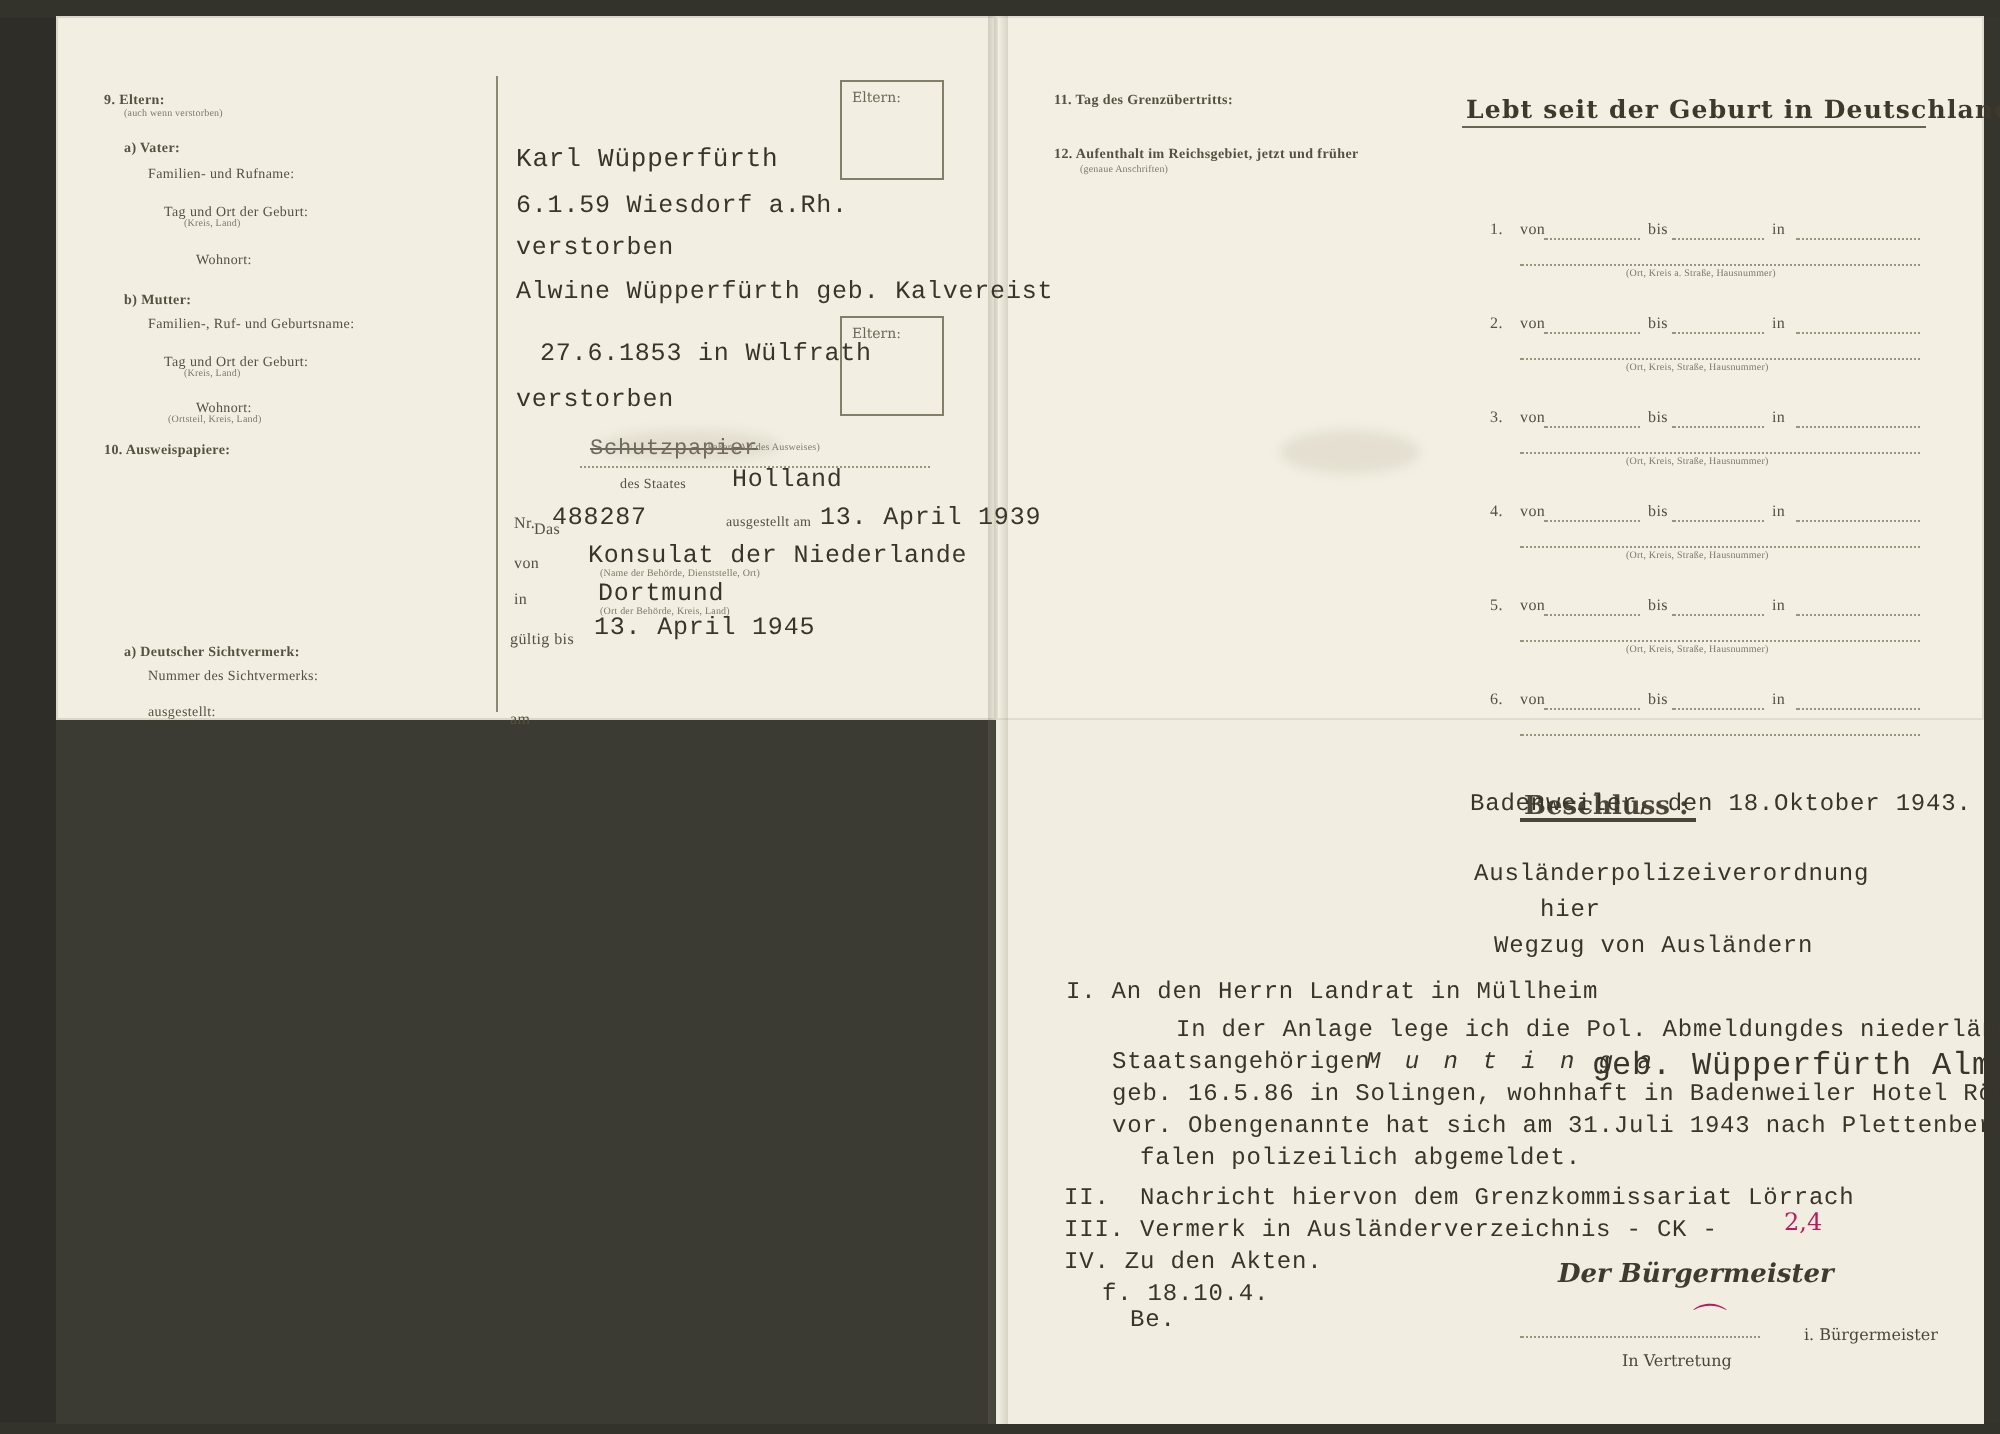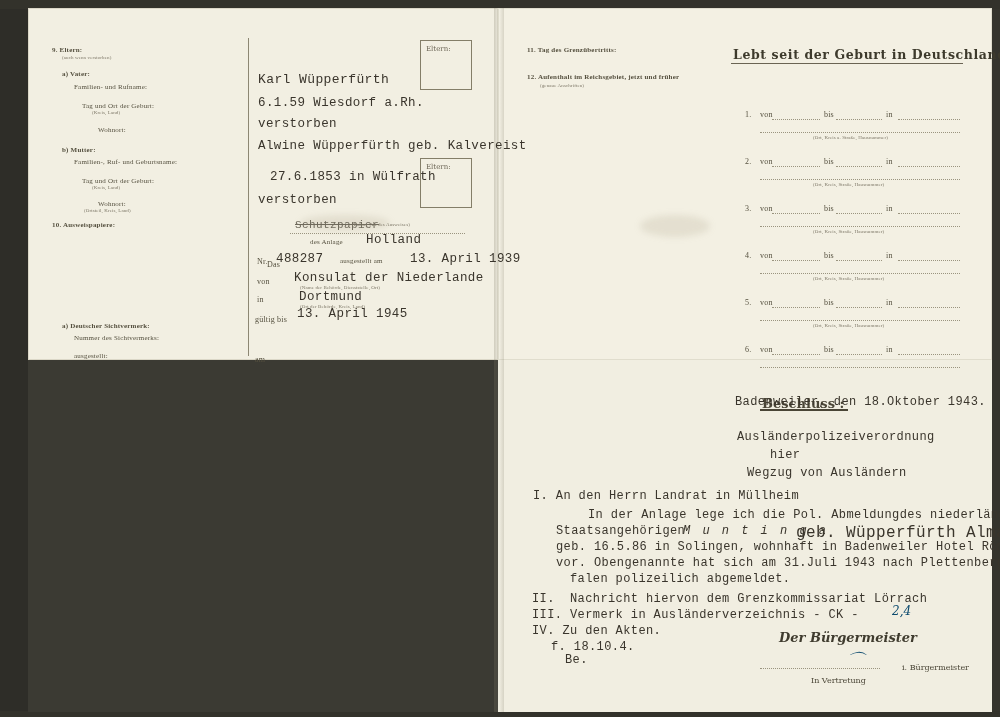--- a/index.html
+++ b/index.html
@@ -143,22 +143,21 @@
     font-family: "DejaVu Serif", serif;
     font-weight: bold;
     font-style: italic;
     color: #3f3b2e;
     white-space: pre;
     font-size: 13px;
   }
   .handwrite {
     position: absolute;
     font-family: "DejaVu Serif", serif;
-    font-style: italic;
-    color: #0c4a6e;
+    color: #be185d;
     white-space: pre;
     font-size: 12px;
   }
   .smudge {
     position: absolute;
     border-radius: 50%;
     background: rgba(160,150,120,0.18);
     filter: blur(3px);
   }
   .spaced { letter-spacing: 2.5px; }
@@ -209,26 +208,26 @@
 <div class="tw" style="left:258px; top:117px; font-size:12.5px;">verstorben</div>
 <div class="tw" style="left:258px; top:139px; font-size:12.5px;">Alwine Wüpperfürth geb. Kalvereist</div>
 <div class="tw" style="left:258px; top:170px; font-size:12.5px;margin-left:12px;">27.6.1853 in Wülfrath</div>
 <div class="tw" style="left:258px; top:193px; font-size:12.5px;">verstorben</div>
 
 <div class="printed" style="left:267px; top:224px; font-size:8px;margin-top:36px;">Das</div>
 <div class="tw tw-faded" style="left:295px; top:219px; font-size:11px; text-decoration: line-through;">Schutzpapier</div>
 <div class="tiny" style="left:352px; top:222px;">(Paßart, Art des Ausweises)</div>
 <div class="dotted" style="left:290px; top:233px; width:175px;"></div>
 
-<div class="printed" style="left:310px; top:238px; font-size:7px;">des Anlage</div>
+<div class="printed" style="left:310px; top:238px; font-size:7px;">des Staates</div>
 <div class="tw" style="left:366px; top:233px; font-size:12.5px;">Holland</div>
 
 <div class="printed" style="left:257px; top:257px; font-size:8px;">Nr.</div>
 <div class="tw" style="left:276px; top:252px; font-size:12.5px;">488287</div>
-<div class="printed" style="left:340px; top:257px; font-size:7px;">ausgestellt am</div>
+<div class="printed" style="left:363px; top:257px; font-size:7px;">ausgestellt am</div>
 <div class="tw" style="left:410px; top:252px; font-size:12.5px;">13. April 1939</div>
 
 <div class="printed" style="left:257px; top:277px; font-size:8px;">von</div>
 <div class="tw" style="left:294px; top:271px; font-size:12.5px;">Konsulat der Niederlande</div>
 <div class="tiny" style="left:300px; top:285px;">(Name der Behörde, Dienststelle, Ort)</div>
 
 <div class="printed" style="left:257px; top:295px; font-size:8px;">in</div>
 <div class="tw" style="left:299px; top:290px; font-size:12.5px;">Dortmund</div>
 <div class="tiny" style="left:300px; top:304px;">(Ort der Behörde, Kreis, Land)</div>
 

